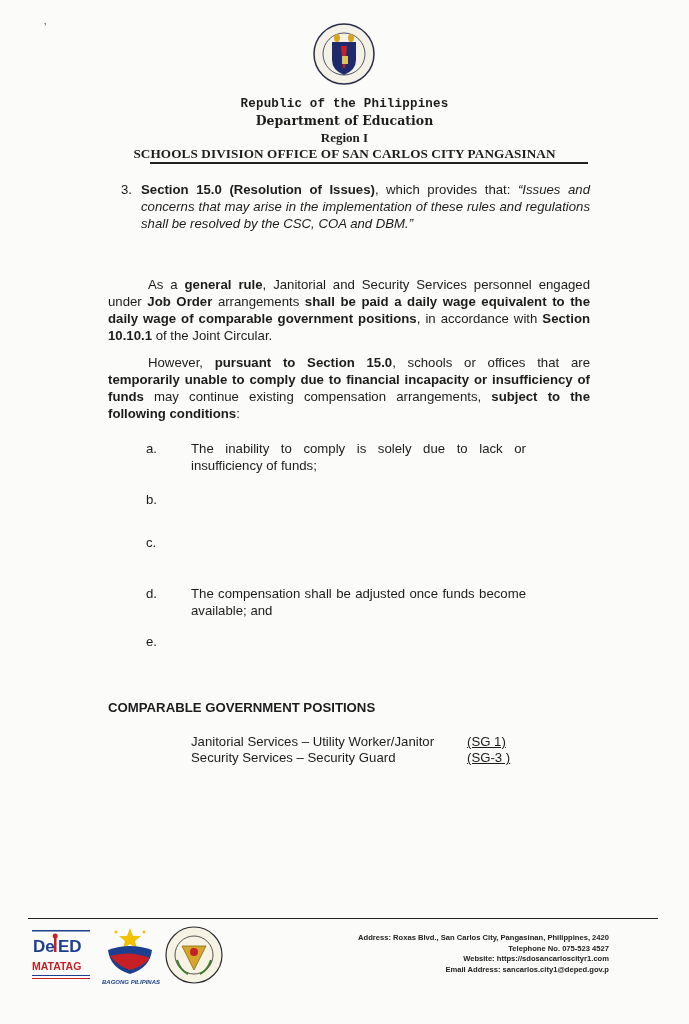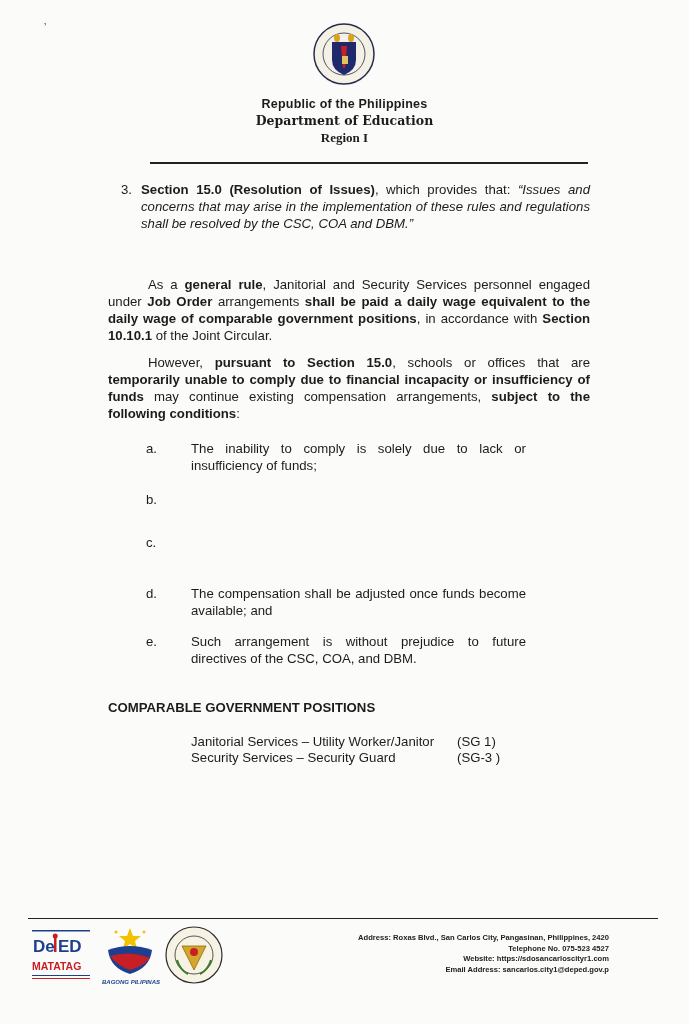--- a/index.html
+++ b/index.html
@@ -9,21 +9,21 @@
     font-family: "Liberation Sans", sans-serif;
     color: #1c1c1c;
     position: relative;
   }
   .page { position: absolute; inset: 0; }
   .mark { position: absolute; left: 44px; top: 22px; font-size: 10px; color: #333; }
 
   
   .seal { position: absolute; left: 312px; top: 18px; width: 64px; height: 74px; }
   .hdr { position: absolute; left: 0; width: 689px; text-align: center; }
-  .hdr-republic { top: 97px; font-family: Liberation Sans, sans-serif; font-weight: bold; font-size: 12.5px; letter-spacing: 0.2px; }
+  .hdr-republic { top: 97px; font-family: Liberation Mono, monospace; font-weight: bold; font-size: 12.5px; letter-spacing: 0.2px; }
   .hdr-dept { top: 113px; font-family: "DejaVu Serif", serif; font-weight: bold; font-size: 12.5px; }
   .hdr-region { top: 130px; font-family: "Liberation Serif", serif; font-weight: bold; font-size: 13px; }
   .hdr-office { top: 146px; font-family: "Liberation Serif", serif; font-weight: bold; font-size: 13.2px; letter-spacing: 0.1px; }
   .hdr-rule { position: absolute; left: 150px; width: 438px; top: 162px; border-top: 2px solid #222; }
 
   
   .p { position: absolute; left: 108px; width: 482px; font-size: 13.2px; line-height: 17px; text-align: justify; }
   .p b { font-weight: bold; }
   .item3 { left: 121px; top: 181px; width: 469px; }
   .item3 .num { position: absolute; left: 0; top: 0; }
@@ -38,21 +38,21 @@
   .cond .ctext { margin-left: 45px; display: block; text-align: justify; }
   .cond-a { top: 440px; }
   .cond-b { top: 491px; }
   .cond-c { top: 534px; }
   .cond-d { top: 585px; }
   .cond-e { top: 633px; }
 
   .positions-title { position: absolute; left: 108px; top: 700px; font-weight: bold; font-size: 13.2px; text-align: center; }
   .pos-row { position: absolute; left: 191px; font-size: 13.2px; width: 340px; }
   .pos-row .pname { position: absolute; left: 0; }
-  .pos-row .grade { position: absolute; left: 266px; }
+  .pos-row .grade { position: absolute; left: 276px; text-decoration: underline; }
   .pos-1 { top: 734px; }
   .pos-2 { top: 750px; }
   .para-pursuant { top: 799px; }
 
   
   .foot-rule { position: absolute; left: 28px; width: 630px; top: 918px; border-top: 1.5px solid #222; }
   .logo-deped { position: absolute; left: 30px; top: 928px; width: 64px; height: 56px; }
   .logo-bagong { position: absolute; left: 100px; top: 922px; width: 60px; height: 64px; }
   .logo-sdo { position: absolute; left: 164px; top: 924px; width: 60px; height: 62px; }
   .addr { position: absolute; right: 80px; top: 933px; text-align: right; font-size: 7.6px; line-height: 10.5px; font-weight: bold; color: #222; }
@@ -70,20 +70,21 @@
     <path d="M20 24 L44 24 L44 42 Q44 52 32 57 Q20 52 20 42 Z" fill="#1e2a6b"></path>
     <path d="M29 28 L35 28 L33 50 L31 50 Z" fill="#c62026"></path>
     <ellipse cx="25" cy="20" rx="3" ry="4" fill="#d9a520"></ellipse>
     <ellipse cx="39" cy="20" rx="3" ry="4" fill="#d9a520"></ellipse>
     <rect x="30" y="38" width="6" height="8" fill="#e2c25b"></rect>
   </svg>
 
   <div class="hdr hdr-republic">Republic of the Philippines</div>
   <div class="hdr hdr-dept">Department of Education</div>
   <div class="hdr hdr-region">Region I</div>
+  <div class="hdr hdr-office">SCHOOLS DIVISION OFFICE OF SAN CARLOS CITY PANGASINAN</div>
   <div class="hdr-rule"></div>
 
   <div class="p item3">
     <span class="num">3.</span>
     <span class="txt">
       <b>Section 15.0 (Resolution of Issues)</b><span>, which provides that:</span>
       <span class="quote">“Issues and concerns that may arise in the implementation of these rules and regulations shall be resolved by the CSC, COA and DBM.”</span>
     </span>
   </div>
 
@@ -100,21 +101,20 @@
   </div>
   <div class="cond cond-c">
     <span class="letter">c.</span>
   </div>
   <div class="cond cond-d">
     <span class="letter">d.</span>
     <span class="ctext">The compensation shall be adjusted once funds become available; and</span>
   </div>
   <div class="cond cond-e">
     <span class="letter">e.</span>
-    <span class="ctext">Such arrangement is without prejudice to future directives of the CSC, COA, and DBM.</span>
   </div>
 
   <div class="positions-title">COMPARABLE GOVERNMENT POSITIONS</div>
   <div class="pos-row pos-1">
     <span class="pname">Janitorial Services – Utility Worker/Janitor</span>
     <span class="grade">(SG 1)</span>
   </div>
   <div class="pos-row pos-2">
     <span class="pname">Security Services – Security Guard</span>
     <span class="grade">(SG-3 )</span>

